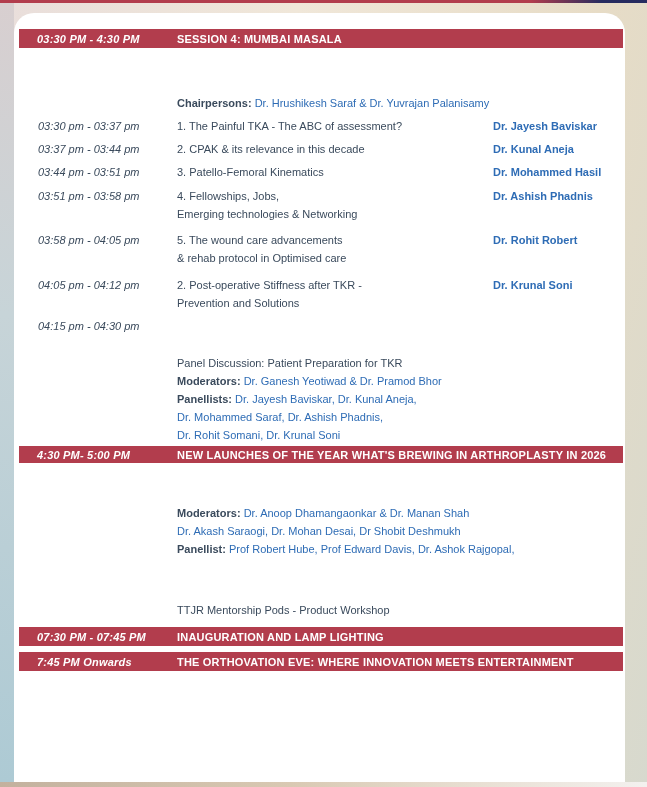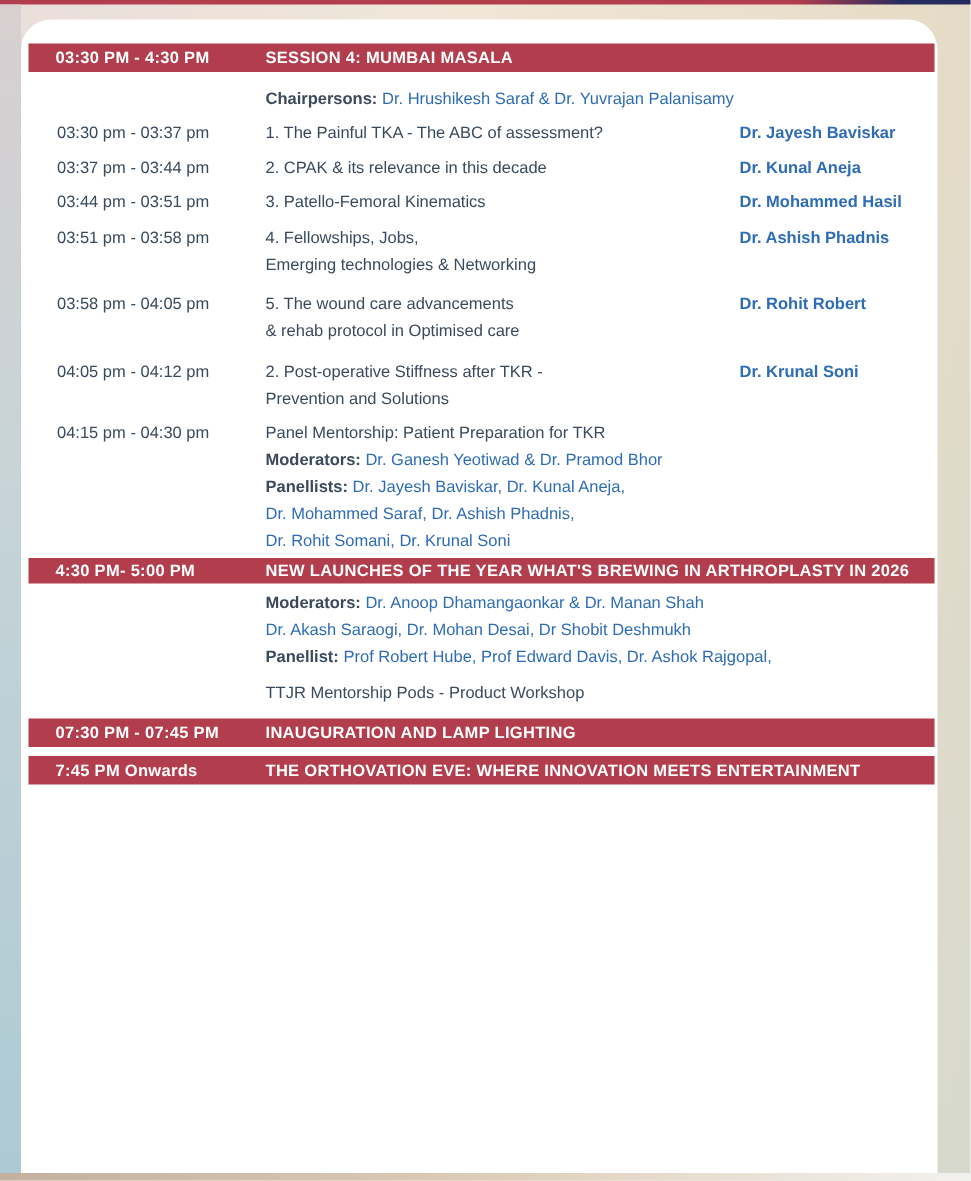--- a/index.html
+++ b/index.html
@@ -31,26 +31,26 @@
     display:grid;grid-template-columns:140px 1fr;align-items:center;
     padding-left:18px;font-size:11px;font-weight:bold;letter-spacing:.2px;
     white-space:nowrap;
   }
   .bar.h17{height:17px;}
   
   .row{
     display:grid;grid-template-columns:139px 296px 1fr;
     padding-left:24px;font-size:11px;line-height:18px;color:#3a4a5c;
   }
-  .row .cell2{grid-column:2 / 4;}
+  .row .cell2{grid-column:2 / 4;margin-top:37px;}
   .line{display:block;white-space:nowrap;}
   .lbl{font-weight:bold;color:#3a4a5c;}
   .c-blue-n{color:#2e6cb5;}
   .speaker{color:#2e6cb5;font-weight:bold;white-space:nowrap;padding-left:20px;}
-  .time{white-space:nowrap;}
+  .time{white-space:nowrap;font-style:italic;}
   .mt16{margin-top:16px}.mt9{margin-top:9px}.mt5{margin-top:5px}
   .mt6{margin-top:6px}.mt8{margin-top:8px}.mt2{margin-top:2px}.mt4{margin-top:4px}
 </style>
 </head>
 <body>
 
 <div class="top-strip"></div>
 <div class="left-strip"></div>
 <div class="bottom-strip"></div>
 
@@ -113,21 +113,21 @@
     <span>
       <span class="line">2. Post-operative Stiffness after TKR -</span>
       <span class="line">Prevention and Solutions</span>
     </span>
     <span class="speaker">Dr. Krunal Soni</span>
   </div>
 
   <div class="row mt5">
     <span class="time">04:15 pm - 04:30 pm</span>
     <span class="cell2">
-      <span class="line">Panel Mentorship: Patient Preparation for TKR</span>
+      <span class="line">Panel Discussion: Patient Preparation for TKR</span>
       <span class="line"><span class="lbl">Moderators: </span><span class="c-blue-n">Dr. Ganesh Yeotiwad &amp; Dr. Pramod Bhor</span></span>
       <span class="line"><span class="lbl">Panellists: </span><span class="c-blue-n">Dr. Jayesh Baviskar, Dr. Kunal Aneja,</span></span>
       <span class="line c-blue-n">Dr. Mohammed Saraf, Dr. Ashish Phadnis,</span>
       <span class="line c-blue-n">Dr. Rohit Somani, Dr. Krunal Soni</span>
     </span>
   </div>
 
   <div class="bar h17 mt2">
     <span class="time">4:30 PM- 5:00 PM</span>
     <span>NEW LAUNCHES OF THE YEAR WHAT'S BREWING IN ARTHROPLASTY IN 2026</span>

